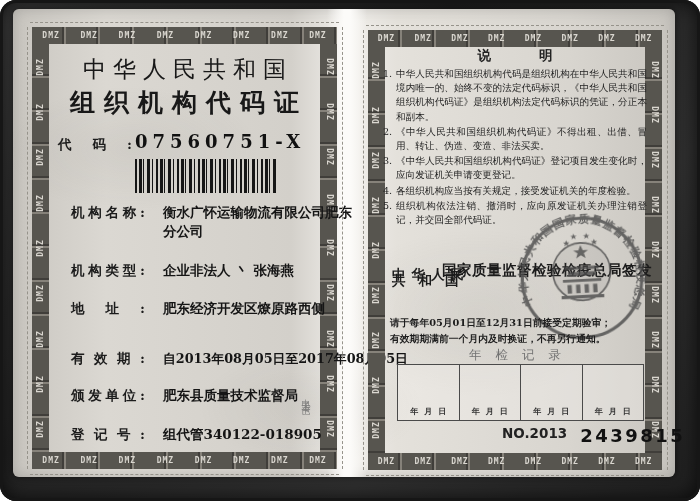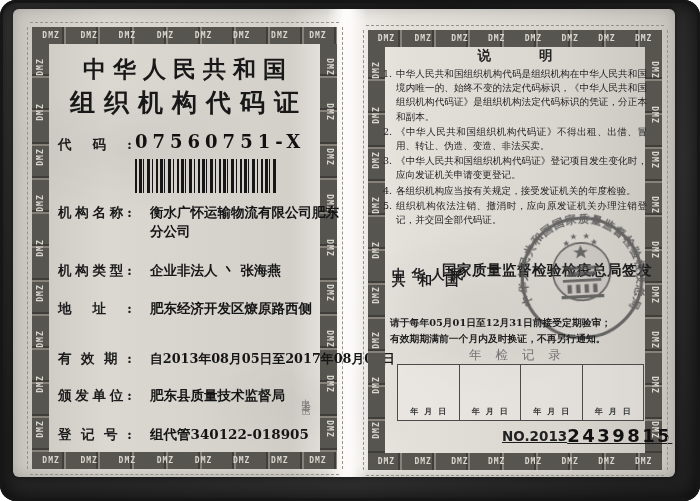--- a/index.html
+++ b/index.html
@@ -36,35 +36,35 @@
   .dmz-v.left  .dmz-tile{transform:rotate(-90deg);}
   .dmz-v.right .dmz-tile{transform:rotate(90deg);}
 
   
   .microline{position:absolute;}
   .micro-h{border-top:1px dashed #96938b;height:0;}
   .micro-v{border-left:1px dashed #96938b;width:0;}
 
   
   .lp-title1{position:absolute;left:10px;right:10px;top:27px;text-align:center;
-             font-size:23px;font-weight:bold;letter-spacing:7px;text-indent:7px;color:#181818;}
+             font-size:23px;font-weight:normal;letter-spacing:7px;text-indent:7px;color:#181818;}
   .lp-title2{position:absolute;left:10px;right:10px;top:59px;text-align:center;
              font-size:25px;font-weight:bold;letter-spacing:9px;text-indent:9px;color:#181818;}
   .lp-code-label{position:absolute;left:26px;top:109px;width:74px;
              font-size:13.5px;font-weight:bold;text-align:justify;text-align-last:justify;}
   .lp-code-value{position:absolute;left:103px;top:104px;font-size:18px;font-weight:bold;
              letter-spacing:5px;color:#111;}
   .lp-barcode{position:absolute;left:103px;top:132px;width:142px;height:34px;
       background:repeating-linear-gradient(90deg,
         #161616 0 2px,rgba(0,0,0,0) 2px 4px,
         #161616 4px 7px,rgba(0,0,0,0) 7px 8px,
         #161616 8px 9px,rgba(0,0,0,0) 9px 12px,
         #161616 12px 15px,rgba(0,0,0,0) 15px 17px,
         #161616 17px 18px,rgba(0,0,0,0) 18px 21px);}
-  .lp-row{position:absolute;left:26px;display:flex;align-items:flex-start;}
+  .lp-row{position:absolute;left:39px;display:flex;align-items:flex-start;}
   .lp-label{display:block;width:74px;flex:0 0 74px;font-size:13.5px;font-weight:bold;
             text-align:justify;text-align-last:justify;line-height:18px;}
   .lp-value{display:block;margin-left:18px;width:202px;font-size:13.5px;font-weight:bold;
             line-height:19px;color:#151515;}
   .lp-value.nowrap{white-space:nowrap;width:auto;}
   #row-name{top:176px;} #row-type{top:234px;} #row-addr{top:272px;}
   #row-valid{top:322px;} #row-issuer{top:359px;} #row-reg{top:398px;justify-content:flex-end;}
   #row-valid .lp-value{font-size:12.8px;letter-spacing:0;}
 
   
@@ -85,21 +85,21 @@
   .rp-notice2{position:absolute;left:22px;top:303px;font-size:9.8px;font-weight:bold;
               white-space:nowrap;color:#1d1d1d;}
   .rp-annual-title{position:absolute;left:0;right:0;top:317px;text-align:center;
               font-size:12.5px;font-weight:normal;letter-spacing:14px;text-indent:14px;color:#737373;}
   #annual-table{position:absolute;left:29px;top:334px;width:247px;height:57px;display:flex;
               border:1px solid #4a4a4a;background:rgba(246,244,241,.35);}
   .annual-cell{flex:1;position:relative;border-right:1px solid #4a4a4a;}
   .annual-cell:last-child{border-right:none;}
   .cell-footer{position:absolute;left:0;right:0;bottom:3px;text-align:center;
               font-size:8px;font-weight:bold;letter-spacing:6px;text-indent:6px;color:#333;}
-  .rp-serial{position:absolute;left:134px;top:395px;display:flex;align-items:center;text-decoration:underline;}
+  .rp-serial{position:absolute;left:134px;top:395px;display:flex;align-items:flex-start;gap:13px;}
   .serial-prefix{font-family:"DejaVu Sans","Liberation Sans",sans-serif;
               font-size:13.5px;font-weight:bold;color:#222;}
   .serial-number{font-family:"DejaVu Sans","Liberation Sans",sans-serif;
               font-size:18px;font-weight:bold;letter-spacing:2.5px;color:#111;}
 
   
   .spine-note{position:absolute;left:299px;top:392px;writing-mode:vertical-rl;
               font-size:9px;letter-spacing:2px;color:#6b6b6b;opacity:.8;}
 
   

